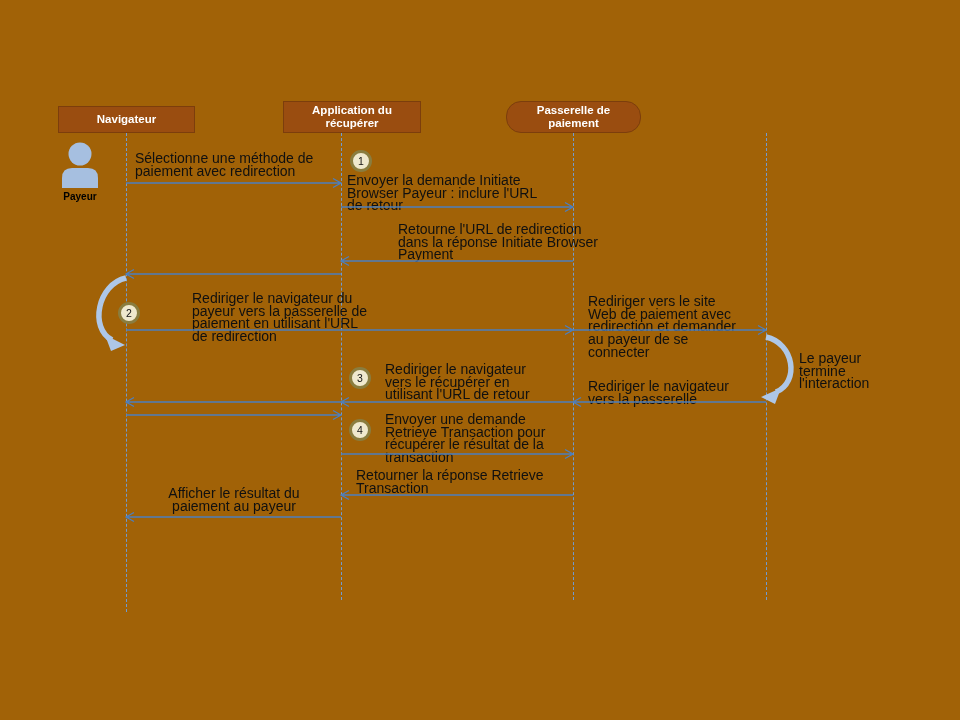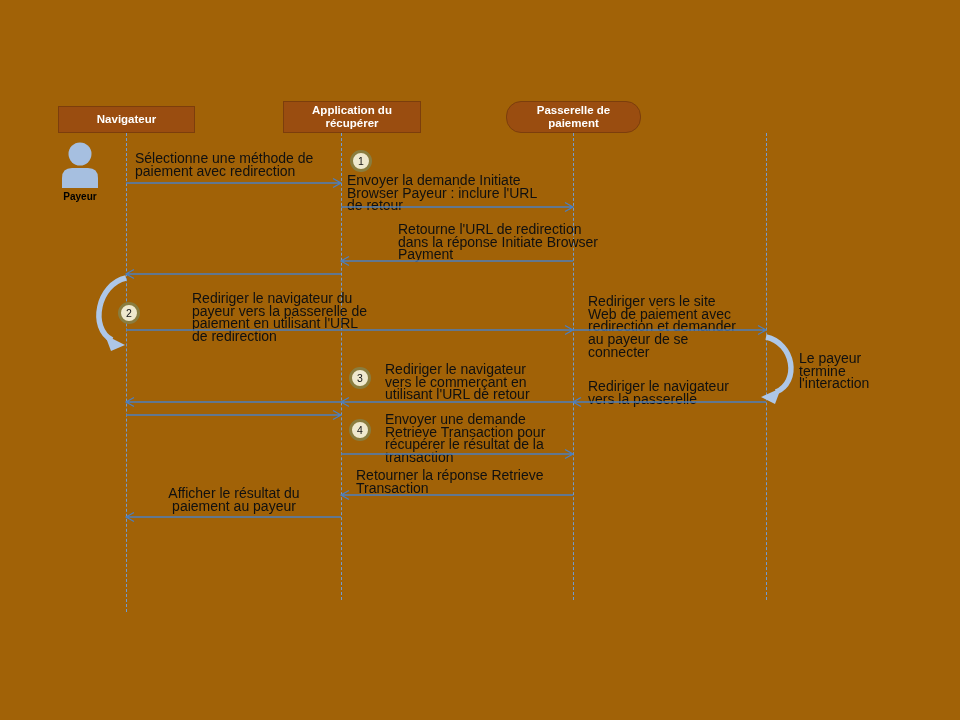--- a/index.html
+++ b/index.html
@@ -114,21 +114,21 @@
   <div class="msg" style="left:347px; top:174px; width:196px;"><span>Envoyer la demande Initiate Browser Payeur : inclure l'</span><b>URL de retour</b></div>
 
   <div class="msg" style="left:352px; top:223px; width:202px;margin-left:46px;"><span>Retourne l'</span><b>URL de redirection</b><span> dans la réponse Initiate Browser Payment</span></div>
 
   <div class="msg" style="left:160px; top:292px; width:176px;margin-left:32px;"><span>Rediriger le navigateur du payeur vers la passerelle de paiement en utilisant l'</span><b>URL  de redirection</b></div>
 
   <div class="msg" style="left:588px; top:264px; width:160px;margin-top:31px;"><span>Rediriger vers le site Web de paiement avec redirection et demander au payeur de se connecter</span></div>
 
   <div class="msg" style="left:799px; top:352px; width:100px;"><span>Le payeur termine l'interaction</span></div>
 
-  <div class="msg" style="left:385px; top:363px; width:152px;"><span>Rediriger le navigateur vers le commerçant en utilisant l'</span><b>URL de retour</b></div>
+  <div class="msg" style="left:385px; top:363px; width:152px;"><span>Rediriger le navigateur vers le récupérer en utilisant l'</span><b>URL de retour</b></div>
 
   <div class="msg" style="left:588px; top:380px; width:152px;"><span>Rediriger le navigateur vers la passerelle</span></div>
 
   <div class="msg" style="left:385px; top:413px; width:168px;"><span>Envoyer une demande Retrieve Transaction pour récupérer le résultat de la transaction</span></div>
 
   <div class="msg" style="left:356px; top:469px; width:240px;"><span>Retourner la réponse Retrieve Transaction</span></div>
 
   <div class="msg" style="left:152px; top:487px; width:164px; text-align:center;"><span>Afficher le résultat du paiement au payeur</span></div>
 
 </div>

